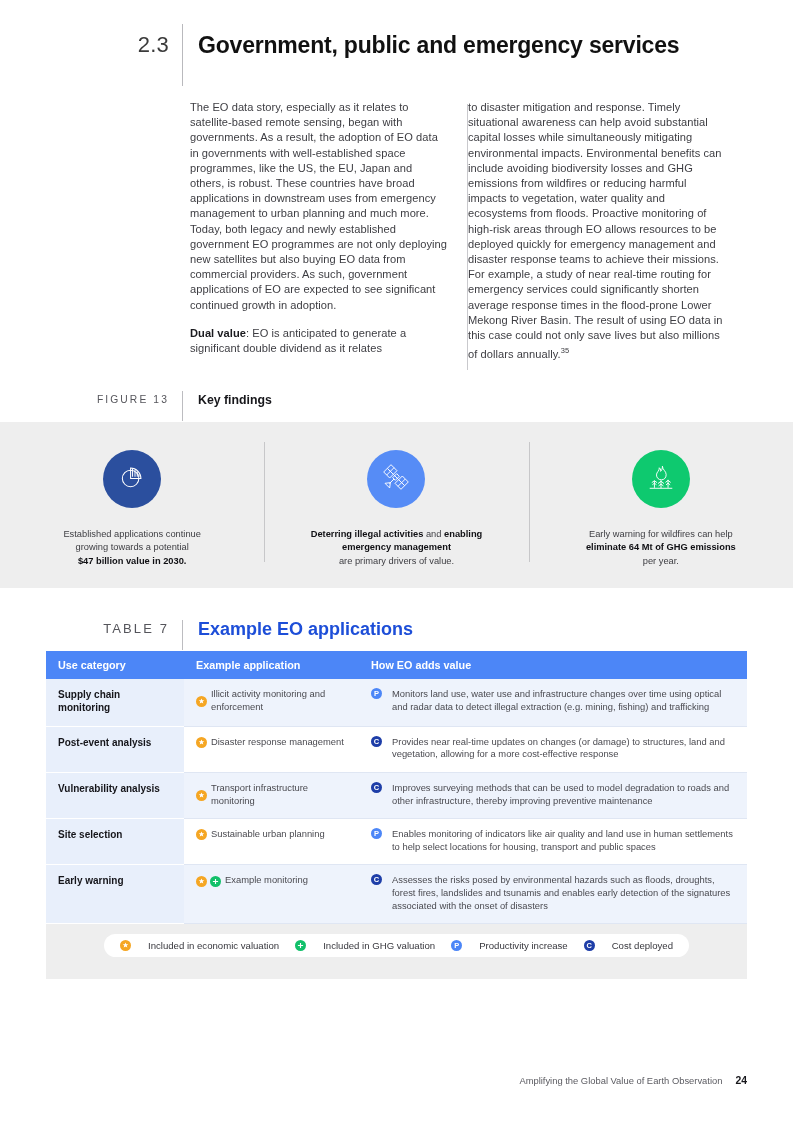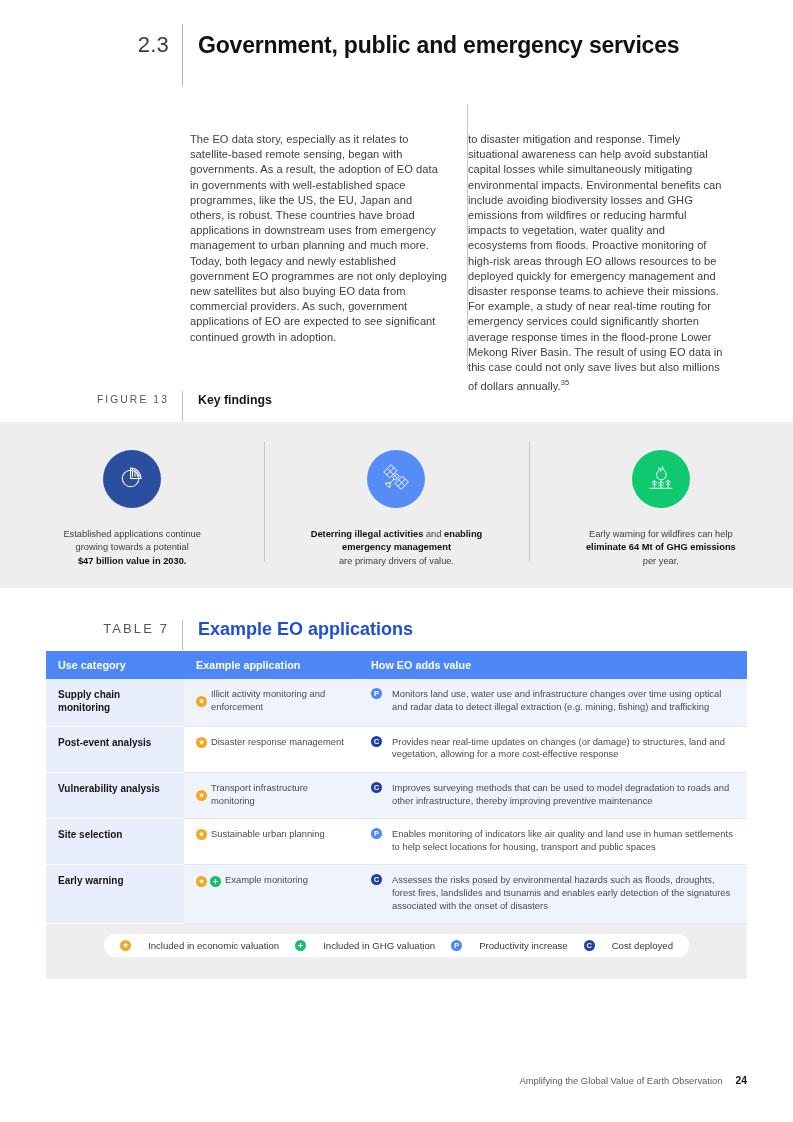--- a/index.html
+++ b/index.html
@@ -46,21 +46,21 @@
   }
 
   
   .cols {
     position: absolute;
     left: 190px; top: 100px;
     width: 556px;
     display: flex;
     gap: 20px;
   }
-  .col { width: 258px; margin-top: 32px; }
+  .col { width: 258px; }
   .col p {
     font-size: 11.1px;
     line-height: 15.2px;
     color: #3d3d42;
     letter-spacing: 0.05px;
   }
   .col p + p { margin-top: 13px; }
   .col b { color: #1b1b1f; font-weight: bold; }
   .col sup { font-size: 7.5px; vertical-align: super; }
   .col-divider {
@@ -273,20 +273,21 @@
 
   <div class="section-head">
     <div class="sec-num">2.3</div>
     <div class="sec-rule"></div>
     <div class="sec-title">Government, public and emergency services</div>
   </div>
 
   <div class="cols">
     <div class="col">
       <p>The EO data story, especially as it relates to satellite-based remote sensing, began with governments. As a result, the adoption of EO data in governments with well-established space programmes, like the US, the EU, Japan and others, is robust. These countries have broad applications in downstream uses from emergency management to urban planning and much more. Today, both legacy and newly established government EO programmes are not only deploying new satellites but also buying EO data from commercial providers. As such, government applications of EO are expected to see significant continued growth in adoption.</p>
+      <p><b>Dual value</b><span>: EO is anticipated to generate a significant double dividend as it relates</span></p>
     </div>
     <div class="col-divider"></div>
     <div class="col">
       <p><span>to disaster mitigation and response. Timely situational awareness can help avoid substantial capital losses while simultaneously mitigating environmental impacts. Environmental benefits can include avoiding biodiversity losses and GHG emissions from wildfires or reducing harmful impacts to vegetation, water quality and ecosystems from floods. Proactive monitoring of high-risk areas through EO allows resources to be deployed quickly for emergency management and disaster response teams to achieve their missions. For example, a study of near real-time routing for emergency services could significantly shorten average response times in the flood-prone Lower Mekong River Basin. The result of using EO data in this case could not only save lives but also millions of dollars annually.</span><sup>35</sup></p>
     </div>
   </div>
 
   <div class="fig-label">
     <div class="fig-num">FIGURE 13</div>
     <div class="fig-rule"></div>

